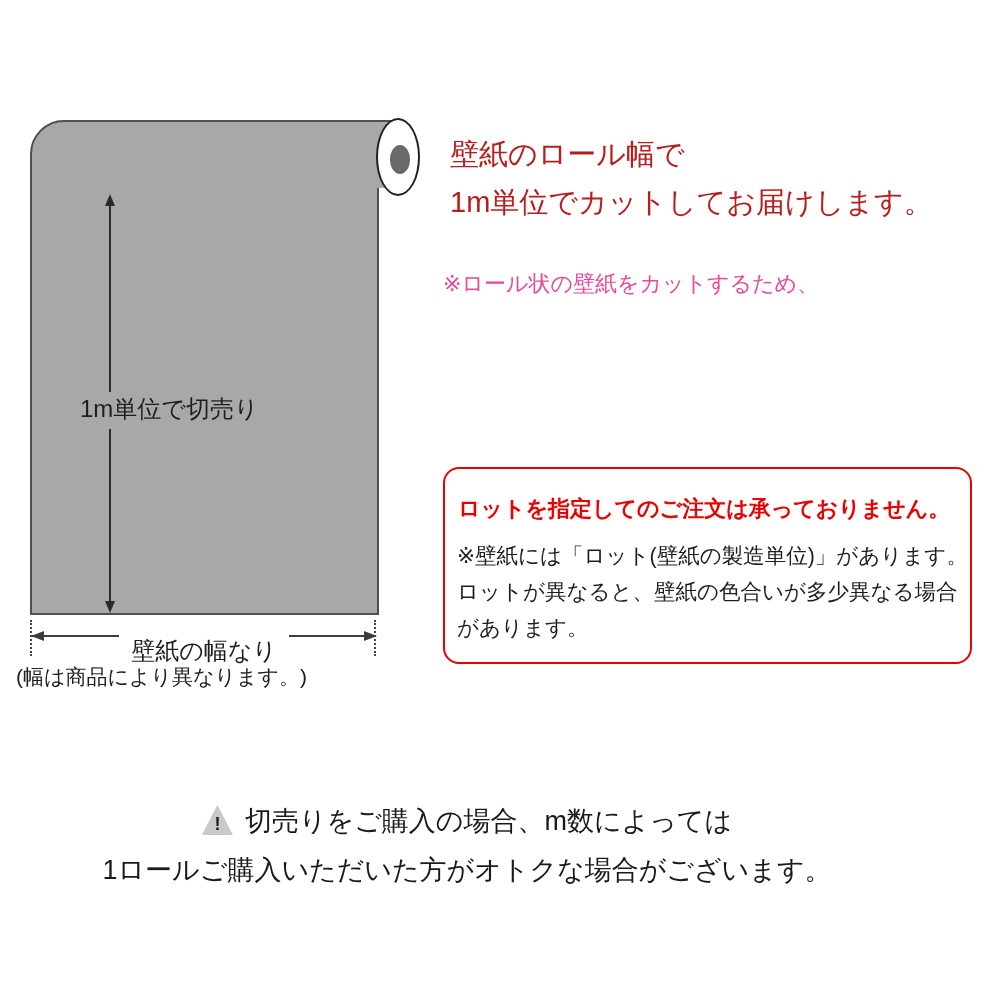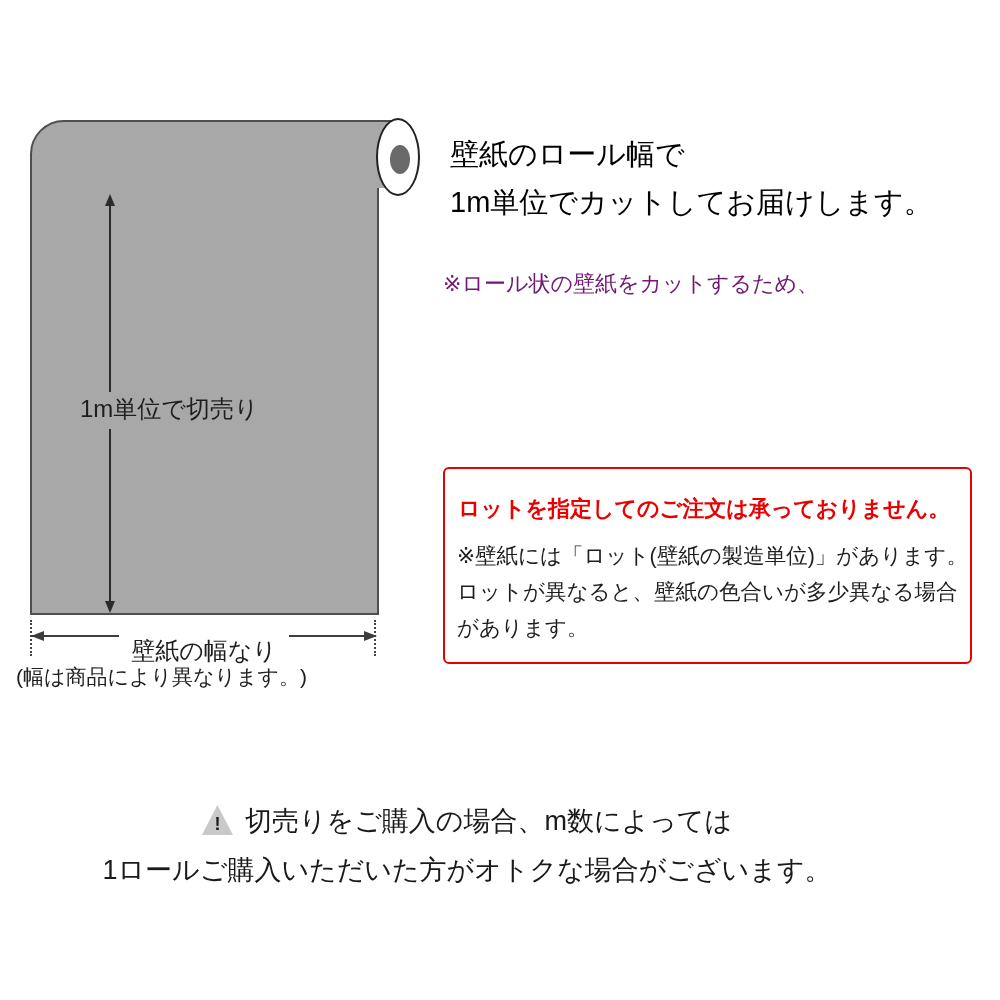--- a/index.html
+++ b/index.html
@@ -37,26 +37,26 @@
   .guide.left{left:30px;}
   .guide.right{left:374px;}
   .w-arrow{position:absolute;left:32px;top:635px;width:344px;height:26px;display:flex;}
   .h-line{flex:1;height:2px;background:#3d3d3d;position:relative;}
   .h-head{position:absolute;top:-4px;width:0;height:0;border-top:5px solid transparent;border-bottom:5px solid transparent;}
   .h-head.left{left:-1px;border-right:13px solid #3d3d3d;}
   .h-head.right{right:-1px;border-left:13px solid #3d3d3d;}
   .w-label{margin:0 12px;font-size:24px;color:#1e1e1e;white-space:nowrap;}
   .w-caption{position:absolute;left:16px;top:663px;width:368px;text-align:left;font-size:21px;color:#1e1e1e;white-space:nowrap;}
   
-  .heading{position:absolute;left:450px;top:130px;font-size:29px;line-height:48px;color:#000000;white-space:nowrap;}
-  .notes{position:absolute;left:443px;top:261px;font-size:22px;line-height:45px;color:#701a75;white-space:nowrap;}
+  .heading{position:absolute;left:450px;top:130px;font-size:29px;line-height:48px;color:#b91c1c;white-space:nowrap;}
+  .notes{position:absolute;left:443px;top:261px;font-size:22px;line-height:45px;color:#ec4899;white-space:nowrap;}
   
   .lot-box{
     position:absolute;left:443px;top:467px;width:529px;height:197px;box-sizing:border-box;
-    border:2px solid #eb0000;border-radius:6px;background:#fff;
+    border:2px solid #eb0000;border-radius:16px;background:#fff;
   }
   .lot-title{margin:25px 8px 0 13px;font-size:22px;font-weight:bold;color:#eb0000;white-space:nowrap;}
   .lot-body{margin:14px 8px 3px 12px;font-size:21.5px;line-height:36px;color:#1e1e1e;white-space:nowrap;}
   
   .footer-note{position:absolute;left:2px;top:797px;width:930px;text-align:center;font-size:27px;line-height:49px;color:#1a1a1a;}
   .footer-line{white-space:nowrap;}
   .warn-tri{
     display:inline-block;position:relative;width:31px;height:31px;margin-right:12px;vertical-align:-5px;
     background:#c9c9c9;
     -webkit-clip-path:polygon(50% 3%,0% 100%,100% 100%);clip-path:polygon(50% 3%,0% 100%,100% 100%);

